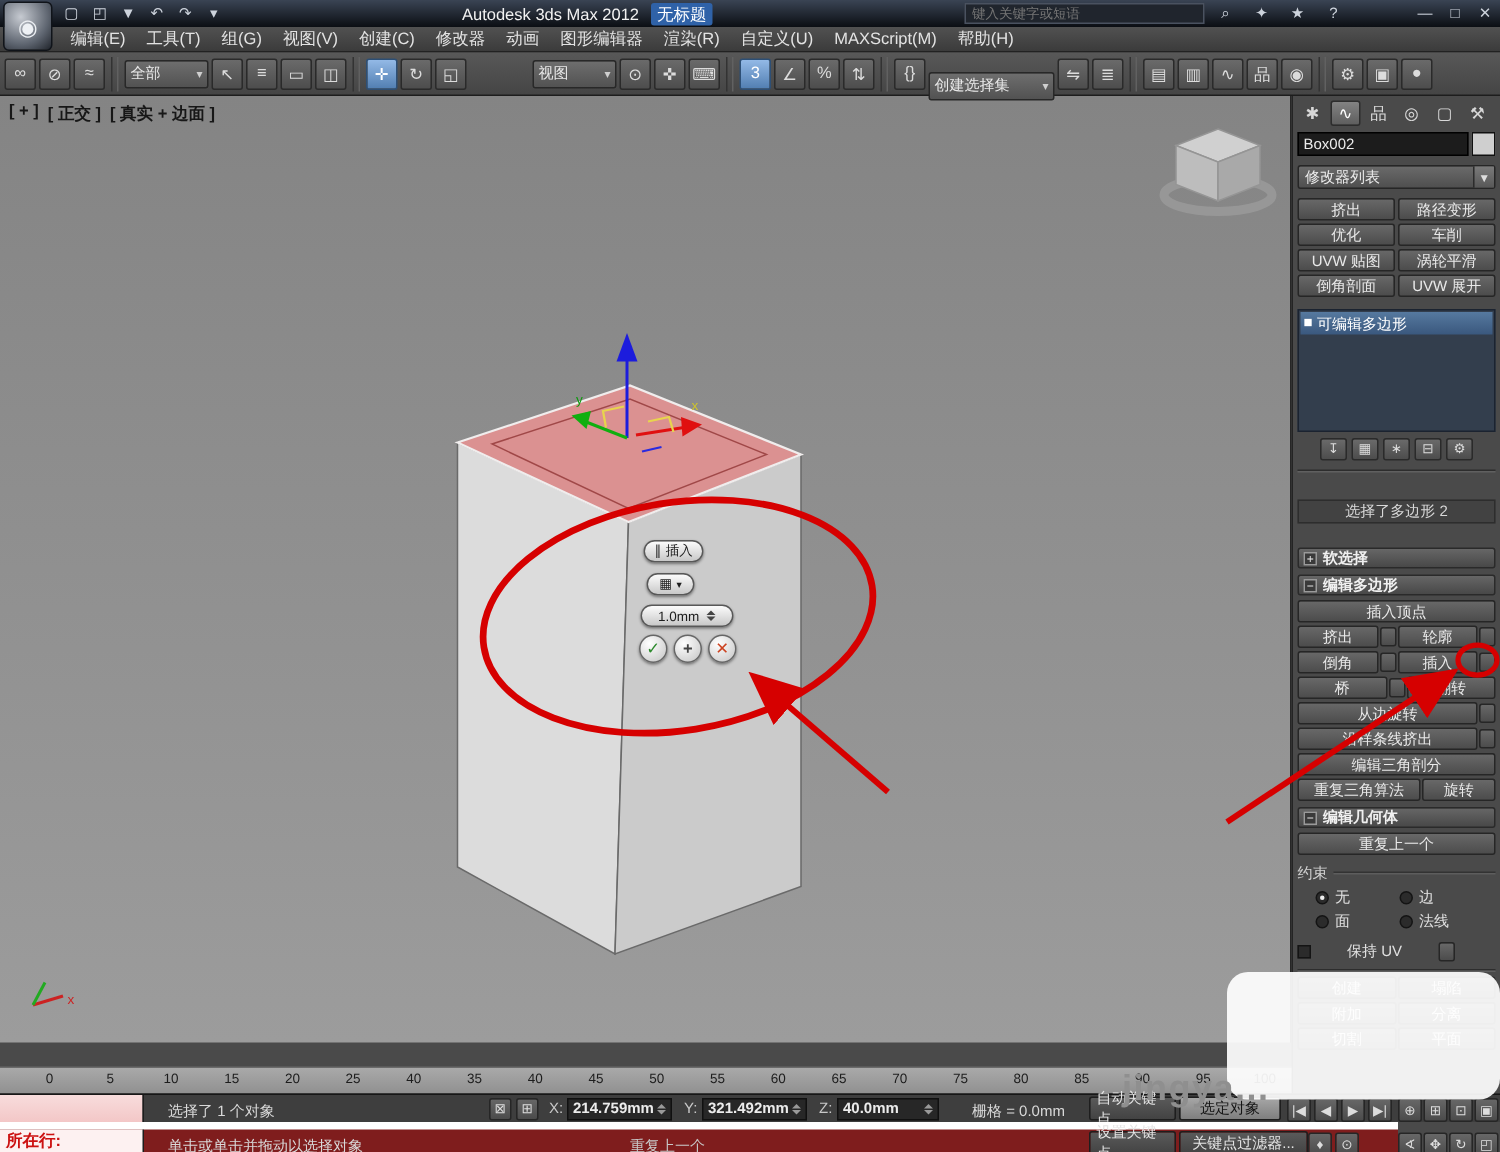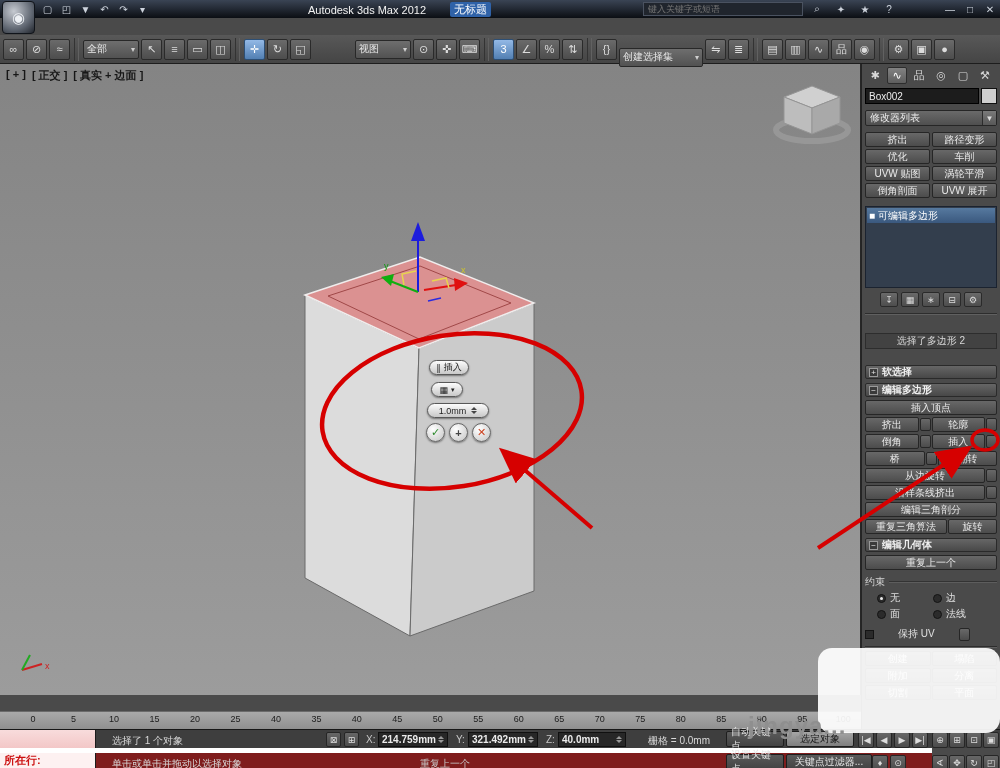--- a/index.html
+++ b/index.html
@@ -11,21 +11,21 @@
   #titlebar { position:absolute; left:0; top:0; width:1000px; height:18px;
     background:linear-gradient(#3a4454,#0b0e13); z-index:6; }
   #logo { position:absolute; left:2px; top:1px; width:33px; height:33px; border-radius:4px;
     background:radial-gradient(circle at 35% 30%, #c6cad1, #5e6570 62%, #20242b);
     border:1px solid #10141a; z-index:7; display:flex; align-items:center; justify-content:center;
     color:#eef1f5; font-size:15px; font-weight:bold; }
   #qat { position:absolute; left:40px; top:2px; display:flex; gap:4px; z-index:7; }
   #qat .qbtn { width:15px; height:14px; color:#cdd3dc; font-size:10px; display:flex;
     align-items:center; justify-content:center; }
   #title-text { position:absolute; left:308px; top:2px; font-size:11px; color:#f2f2f2;
-    display:flex; gap:24px; align-items:center; z-index:7; }
+    display:flex; gap:8px; align-items:center; z-index:7; }
   #doc-title { background:#2f62a8; color:#fff; padding:0 4px; border-radius:2px; }
   #search-box { position:absolute; left:643px; top:2px; width:160px; height:14px;
     background:#20252d; border:1px solid #4a5260; color:#97a0ad; font-size:9px;
     padding:0 4px; z-index:7; font-family:"Liberation Sans","DejaVu Sans",sans-serif; }
   #ic-icons { position:absolute; left:810px; top:2px; display:flex; gap:10px; z-index:7; }
   #ic-icons .qbtn, #win-controls .qbtn { color:#cdd3dc; font-size:10px; width:14px; height:14px;
     display:flex; align-items:center; justify-content:center; }
   #win-controls { position:absolute; right:3px; top:2px; display:flex; gap:6px; z-index:7; }
 
   
@@ -190,20 +190,34 @@
         <div class="qbtn">?</div>
       </div>
     <div id="win-controls">
         <div class="qbtn">—</div>
         <div class="qbtn">□</div>
         <div class="qbtn">✕</div>
       </div>
   </div>
   <div id="logo">◉</div>
 
+  <div id="menubar">
+      <div class="menu-item">编辑(E)</div>
+      <div class="menu-item">工具(T)</div>
+      <div class="menu-item">组(G)</div>
+      <div class="menu-item">视图(V)</div>
+      <div class="menu-item">创建(C)</div>
+      <div class="menu-item">修改器</div>
+      <div class="menu-item">动画</div>
+      <div class="menu-item">图形编辑器</div>
+      <div class="menu-item">渲染(R)</div>
+      <div class="menu-item">自定义(U)</div>
+      <div class="menu-item">MAXScript(M)</div>
+      <div class="menu-item">帮助(H)</div>
+    </div>
 
   <div id="toolbar">
       <div class="tb-icon">∞</div>
       <div class="tb-icon">⊘</div>
       <div class="tb-icon">≈</div>
       <div class="tb-sep"></div>
       <div class="tb-dd" style="width: 56px;">
         <span>全部</span>
         <span class="arr">▾</span>
       </div>

